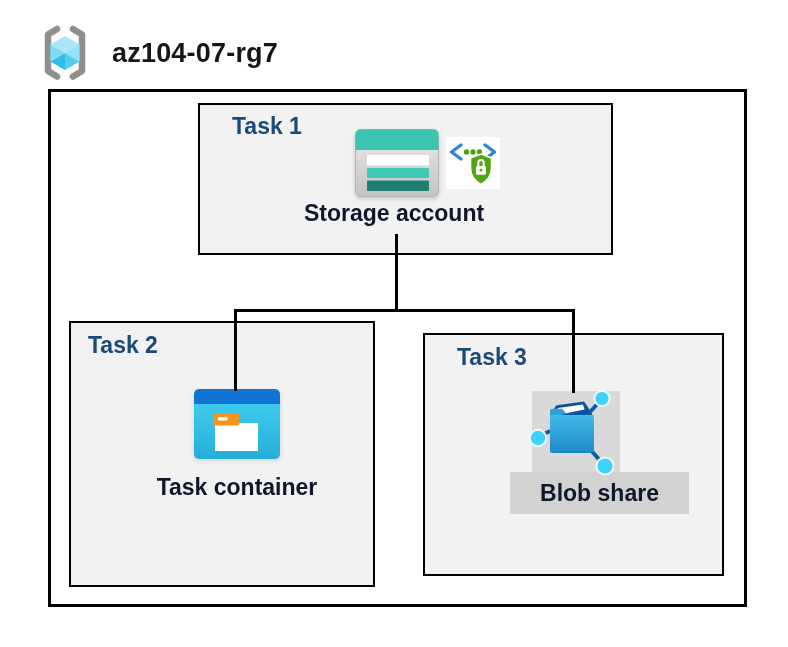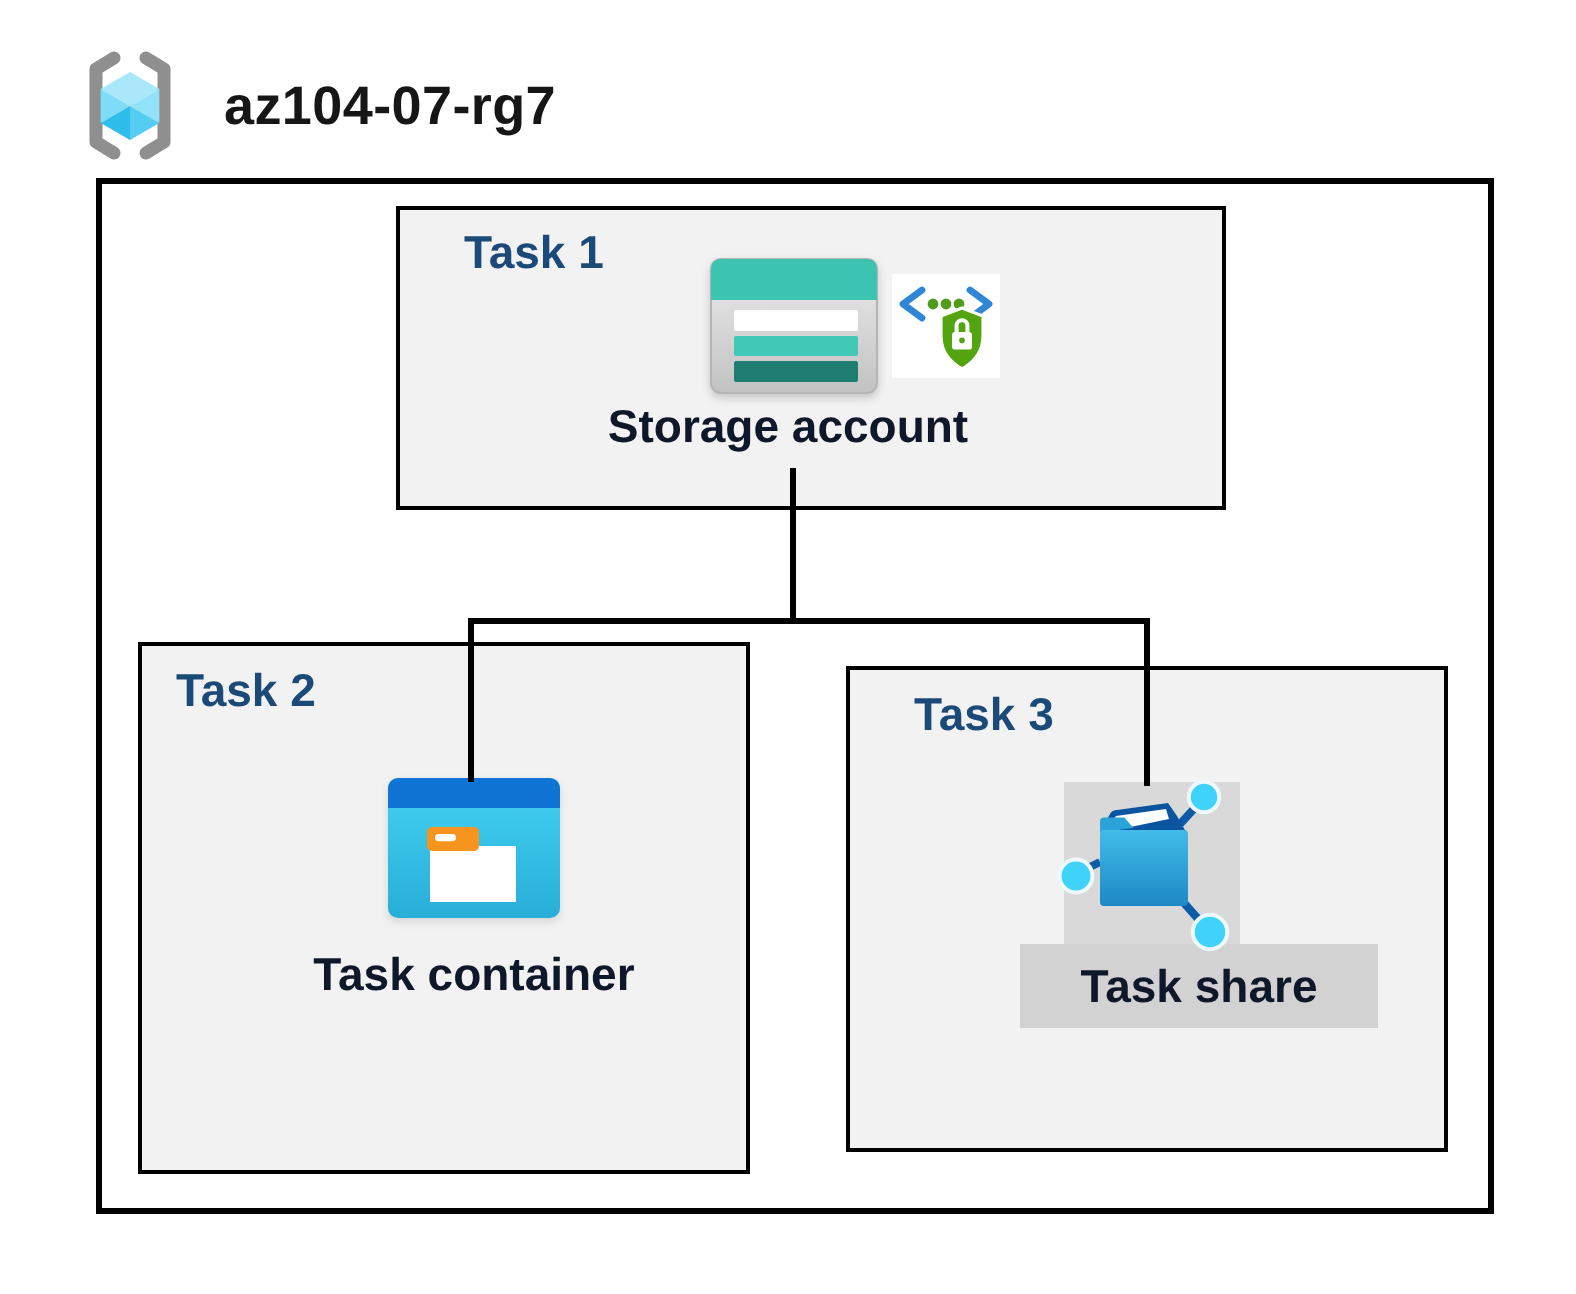--- a/index.html
+++ b/index.html
@@ -148,21 +148,21 @@
 
     <div class="resource-label">Task container</div>
   </div>
 
   <div class="task-box task3">
     <div class="task-label">Task 3</div>
 
     <div class="fileshare-icon-bg"></div>
 
     <div class="fileshare-label-bg">
-      <div class="resource-label">Task share</div>
+      <div class="resource-label">Blob share</div>
     </div>
 
     <svg class="fileshare-icon" viewBox="0 0 96 96">
       <defs>
         <linearGradient id="fsFolder" x1="0" y1="0" x2="0" y2="1">
           <stop offset="0" stop-color="#41bce8"></stop>
             <stop offset="1" stop-color="#1d88c5"></stop>
         </linearGradient>
       </defs>
       <line x1="22" y1="46" x2="10" y2="52" stroke="#0d5aa7" stroke-width="4"></line>

